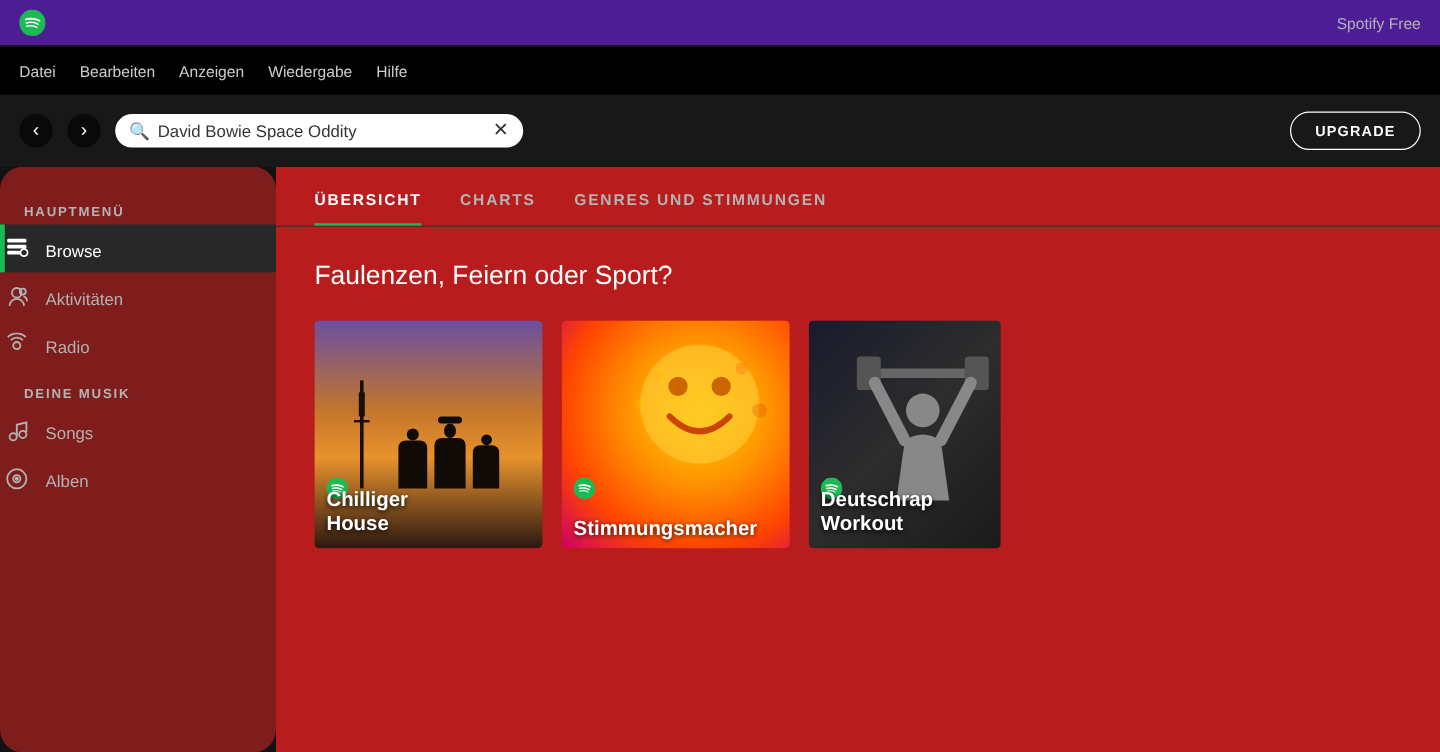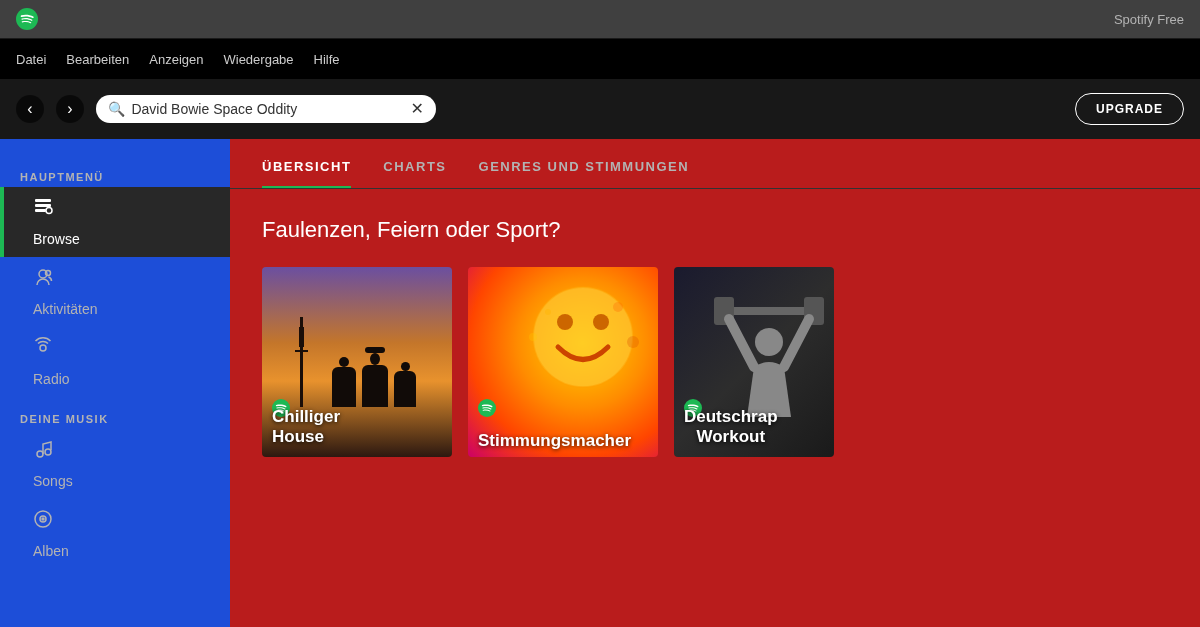--- a/index.html
+++ b/index.html
@@ -9,21 +9,21 @@
       background: #121212;
       color: #fff;
       font-family: 'Helvetica Neue', Arial, sans-serif;
       overflow: hidden;
       display: flex;
       flex-direction: column;
     }
 
     
     .titlebar {
-      background: #404040;
+      background: #4c1d95;
       height: 38px;
       display: flex;
       align-items: center;
       padding: 0 16px;
       flex-shrink: 0;
     }
     .titlebar-logo {
       width: 22px;
       height: 22px;
       margin-right: auto;
@@ -118,44 +118,44 @@
     
     .main-layout {
       display: flex;
       flex: 1;
       overflow: hidden;
     }
 
     
     .sidebar {
       width: 230px;
-      background: #1d4ed8;
+      background: #7f1d1d;
       flex-shrink: 0;
       padding: 16px 0;
       overflow-y: auto;
+      border-radius: 19px;
     }
     .sidebar-section-label {
       color: #b3b3b3;
       font-size: 11px;
       font-weight: bold;
       letter-spacing: 1.5px;
       padding: 8px 20px 4px;
       margin-top: 8px;
     }
     .sidebar-item {
       display: flex;
-      align-items: flex-start;
+      align-items: flex-end;
       gap: 14px;
-      padding: 10px 33px;
+      padding: 10px 4px;
       cursor: pointer;
       color: #b3b3b3;
       font-size: 14px;
       font-weight: 500;
       position: relative;
-      flex-direction: column;
     }
     .sidebar-item.active {
       color: #fff;
       background: #282828;
     }
     .sidebar-item.active::before {
       content: '';
       position: absolute;
       left: 0;
       top: 0;
@@ -421,21 +421,21 @@
             <div style="position:absolute;bottom:36px;left:10px;">
               <svg width="18" height="18" viewBox="0 0 24 24">
                 <circle cx="12" cy="12" r="12" fill="#1db954"></circle>
                 <path d="M17.9 10.9C14.7 9 9.35 8.8 6.3 9.75c-.5.15-1-.15-1.15-.6-.15-.5.15-1 .6-1.15 3.55-1.05 9.4-.85 13.1 1.35.45.25.6.85.35 1.3-.25.35-.85.5-1.3.25zm-.1 2.8c-.25.35-.7.5-1.05.25-2.7-1.65-6.8-2.15-9.95-1.15-.4.1-.8-.1-.9-.5-.1-.4.1-.8.5-.9 3.65-1.1 8.15-.55 11.25 1.35.3.15.45.65.15 1zm-1.2 2.75c-.2.3-.55.4-.85.2-2.35-1.45-5.3-1.75-8.8-.95-.35.1-.65-.15-.75-.45-.1-.35.15-.65.45-.75 3.8-.85 7.1-.5 9.7 1.1.35.15.4.55.25.85z" fill="#fff"></path>
               </svg>
             </div>
             <div style="position:absolute;bottom:6px;left:10px;font-size:17px;font-weight:bold;color:#fff;text-shadow:0 1px 4px rgba(0,0,0,0.8);">Stimmungsmacher</div>
           </div>
         </div>
 
-        <div class="card" style="width:160px;text-align:center;">
+        <div class="card" style="width:160px;">
           <div class="card-image card-workout" style="width:160px;">
 
             <svg style="position:absolute;top:10px;right:5px;" width="120" height="150" viewBox="0 0 120 150">
 
               <rect x="10" y="30" width="100" height="8" rx="4" fill="#666"></rect>
               <rect x="5" y="20" width="20" height="28" rx="3" fill="#555"></rect>
               <rect x="95" y="20" width="20" height="28" rx="3" fill="#555"></rect>
 
               <circle cx="60" cy="65" r="14" fill="#888"></circle>
               <path d="M38 140 L45 90 Q60 80 75 90 L82 140" fill="#888"></path>

